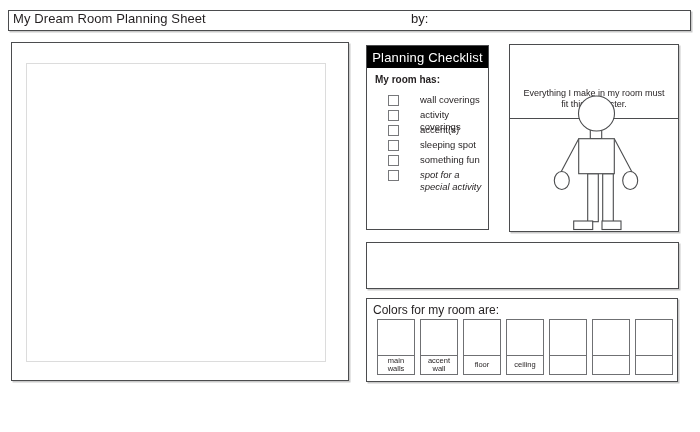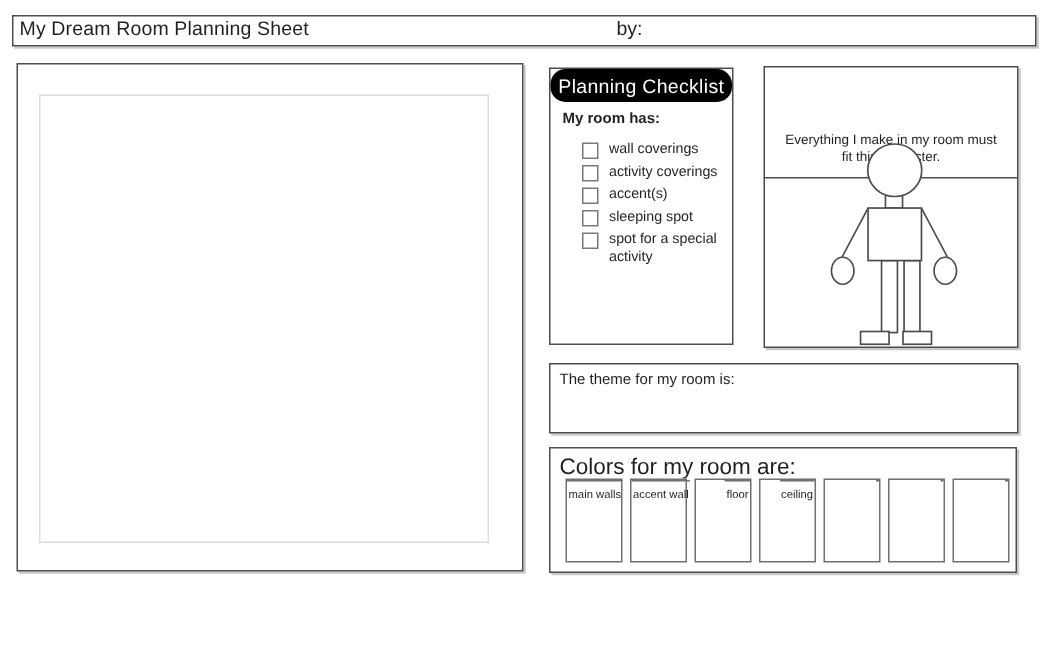--- a/index.html
+++ b/index.html
@@ -22,51 +22,51 @@
   .drawing { left: 11px; top: 42px; width: 338px; height: 339px; }
   .drawing-inner {
     position: absolute; left: 14px; top: 20px; width: 300px; height: 299px;
     border: 1.2px solid #dcdcdc; background: #ffffff;
   }
   
   .checklist { left: 366px; top: 45px; width: 123px; height: 185px; box-shadow: none; }
   .checklist-header {
     background: #000000; color: #ffffff; height: 22px;
     display: flex; align-items: center; justify-content: center;
-    font-size: 13px; letter-spacing: 0.2px; border-radius: 10px;
+    font-size: 13px; letter-spacing: 0.2px;
   }
   .checklist-sub { font-size: 10px; margin: 6px 0 0 8px; font-weight: bold; }
   .checklist-items { position: absolute; left: 21px; top: 48px; right: 4px; }
   .chk-row { display: flex; align-items: flex-start; height: 15px; }
-  .chk-row.tall { height: 26px; }
+  .chk-row.tall { height: 26px; font-style: italic; }
   .chk-box {
     width: 11px; height: 11px; border: 1.3px solid #77787b;
     background: #ffffff; flex: 0 0 auto; margin-top: 1px;
   }
-  .chk-label { font-size: 9.5px; line-height: 12px; margin-left: 7px; width: 76px; }
+  .chk-label { font-size: 9.5px; line-height: 12px; margin-left: 21px; width: 76px; }
   
   .character { left: 509px; top: 44px; width: 170px; height: 188px; }
   .character-instruction {
     height: 39px; border-bottom: 1.3px solid #4b4c4e;
     font-size: 9px; line-height: 11px; text-align: center;
     display: flex; align-items: center; justify-content: center;
     padding: 2px 10px;
     margin-top: 35px;
   }
   .character-figure { position: absolute; left: 0; top: 40px; width: 167px; height: 146px; }
   
   .theme { left: 366px; top: 242px; width: 313px; height: 47px; }
   .theme-label { font-size: 10px; padding: 5px 0 0 6px; }
   
   .colors { left: 366px; top: 298px; width: 312px; height: 84px; }
-  .colors-label { font-size: 15px; padding: 4px 0 0 6px; }
+  .colors-label { font-size: 12px; padding: 4px 0 0 6px; }
   .swatch-row { position: absolute; left: 10px; top: 20px; display: flex; gap: 5px; }
   .swatch {
     width: 38px; height: 56px; border: 1.3px solid #6f7073;
-    background: #ffffff; display: flex; flex-direction: row;
+    background: #ffffff; display: flex; flex-direction: column;
   }
   .swatch-fill { flex: 1 1 auto; }
   .swatch-label {
     border-top: 1.3px solid #6f7073; height: 19px; flex: 0 0 auto;
     font-size: 7.5px; line-height: 8.5px; text-align: center;
     display: flex; align-items: center; justify-content: center;
     padding: 1px;
   }
 </style>
 </head>
@@ -97,20 +97,24 @@
         <span class="chk-label">activity coverings</span>
       </div>
       <div class="chk-row">
         <span class="chk-box"></span>
         <span class="chk-label">accent(s)</span>
       </div>
       <div class="chk-row">
         <span class="chk-box"></span>
         <span class="chk-label">sleeping spot</span>
       </div>
+      <div class="chk-row">
+        <span class="chk-box"></span>
+        <span class="chk-label">something fun</span>
+      </div>
       <div class="chk-row tall">
         <span class="chk-box"></span>
         <span class="chk-label">spot for a special activity</span>
       </div>
     </div>
   </div>
 
   <div class="box character">
     <div class="character-instruction">Everything I make in my room must fit this character.</div>
     <svg class="character-figure" viewBox="0 0 167 146" xmlns="http://www.w3.org/2000/svg">
@@ -131,21 +135,20 @@
         <rect x="80.3" y="44" width="11.4" height="9.7"></rect>
 
         <rect x="68.7" y="53.7" width="35.6" height="35"></rect>
 
         <ellipse cx="86.5" cy="28.5" rx="18" ry="17.5"></ellipse>
       </g>
     </svg>
   </div>
 
   <div class="box theme">
-    <div class="theme-label">The theme for my room is:</div>
     <div style="position:absolute; left:2px; top:16px; right:2px; bottom:2px;"></div>
   </div>
 
   <div class="box colors">
     <div class="colors-label">Colors for my room are:</div>
     <div class="swatch-row">
       <div class="swatch">
         <div class="swatch-fill"></div>
         <div class="swatch-label">main walls</div>
       </div>

